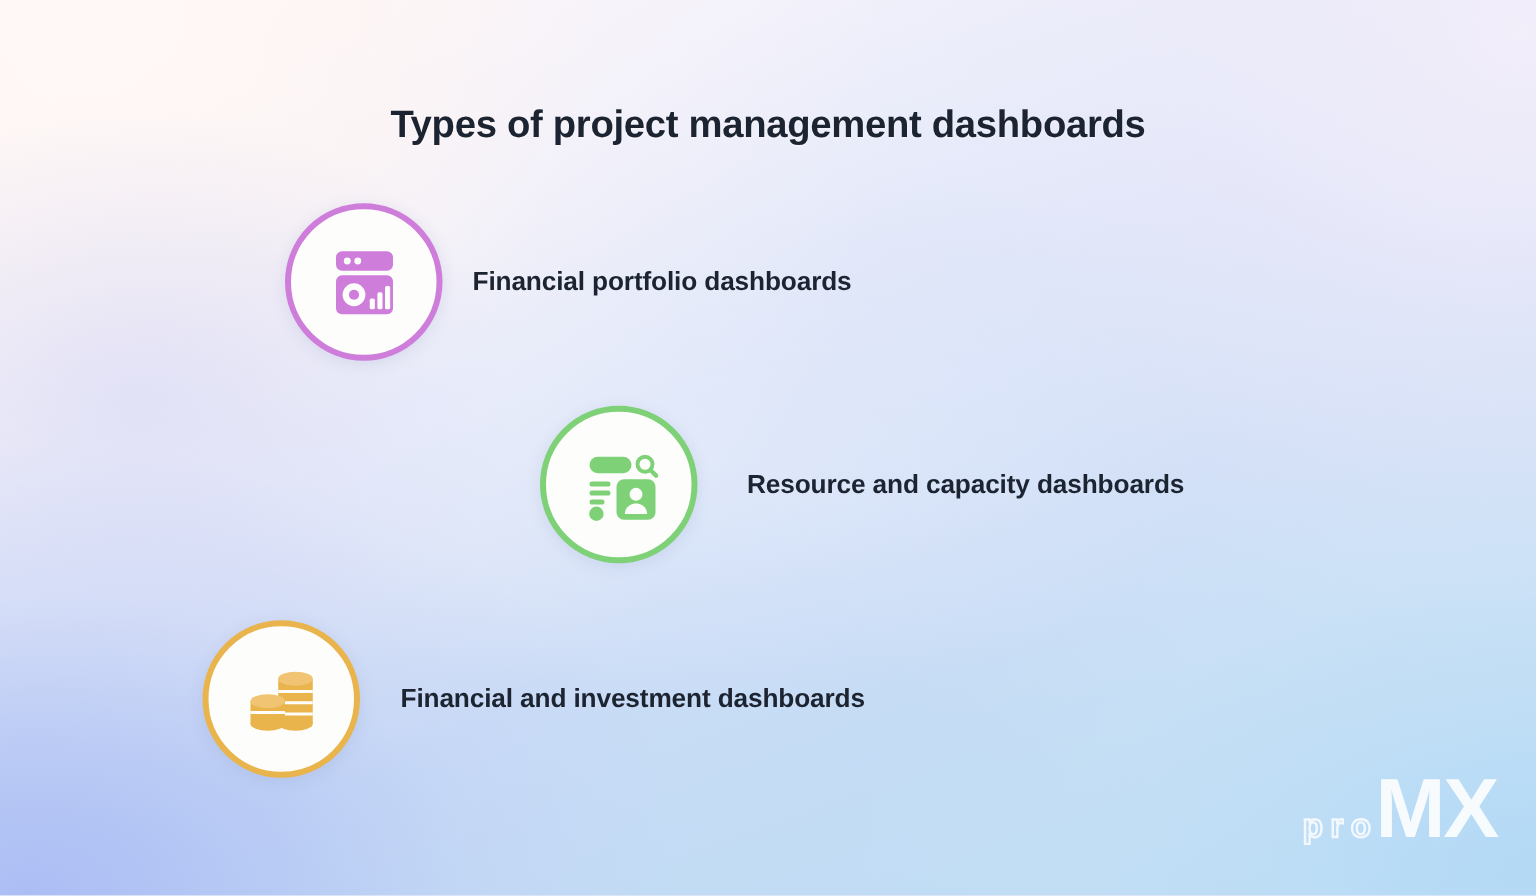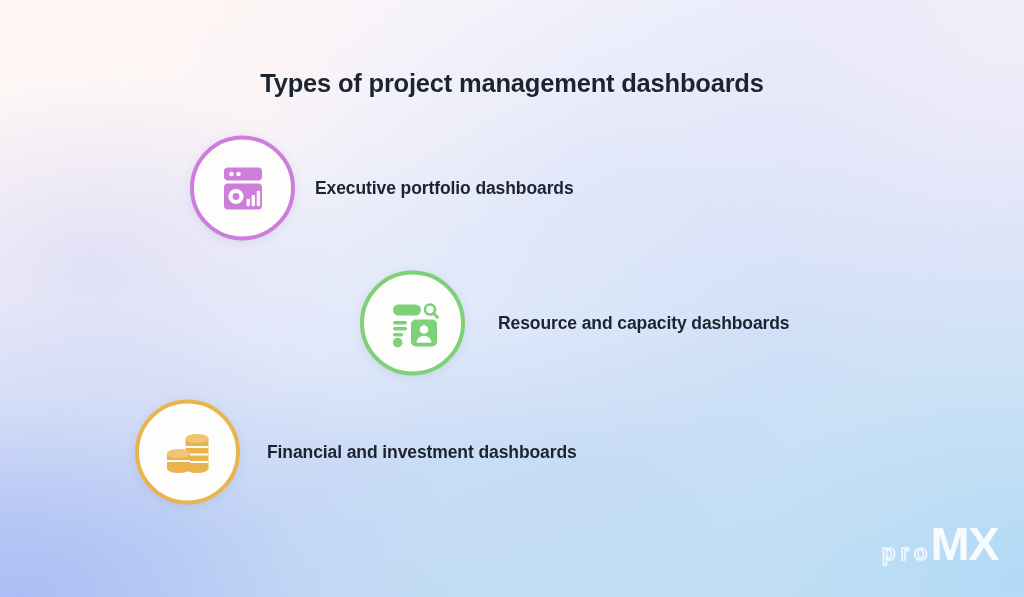--- a/index.html
+++ b/index.html
@@ -119,21 +119,21 @@
 
   
   #row-1 { left:235px; top:138px; width:443px; height:100px; }
   #row-1 .badge { left:-45px; border:4px solid #cf7ddb; }
   #row-1 .pill-label { left:80px; }
 
   #row-2 { left:408px; top:273px; width:469px; height:100px; }
   #row-2 .badge { left:-48px; border:4px solid #7ed177; }
   #row-2 .pill-label { left:90px; }
 
-  #row-3 { left:182px; top:402px; width:543px; height:100px; }
+  #row-3 { left:182px; top:416px; width:543px; height:100px; }
   #row-3 .badge { left:-47px; border:4px solid #e9b44c; }
   #row-3 .pill-label { left:85px; }
 
   
   .logo {
     position:absolute;
     right:26px;
     bottom:30px;
     display:flex;
     align-items:baseline;
@@ -142,21 +142,21 @@
   }
   .logo-pro {
     font-size:22px;
     font-weight:bold;
     letter-spacing:5px;
     color:transparent;
     -webkit-text-stroke:1.6px rgba(255,255,255,0.80);
     padding-right:1px;
   }
   .logo-mx {
-    font-size:47px;
+    font-size:56px;
     font-weight:bold;
     letter-spacing:-1.5px;
     color:rgba(255,255,255,0.88);
     margin-left:-3px;
   }
 </style>
 </head>
 <body>
 
 <div id="stage">
@@ -185,21 +185,21 @@
 
         <circle cx="21" cy="36" r="7.6" fill="#fdfdfb"></circle>
         <circle cx="21" cy="36" r="3.4" fill="#cf7ddb"></circle>
 
         <rect x="31.5" y="38.5" width="3.4" height="7.2" rx="1.1" fill="#fdfdfb"></rect>
         <rect x="36.6" y="34.4" width="3.4" height="11.3" rx="1.1" fill="#fdfdfb"></rect>
         <rect x="41.7" y="30.2" width="3.4" height="15.5" rx="1.1" fill="#fdfdfb"></rect>
       </svg>
     </div>
 
-    <div class="pill-label">Executive portfolio dashboards</div>
+    <div class="pill-label">Financial portfolio dashboards</div>
   </div>
 
   <div class="row" id="row-2">
     <div class="pill"></div>
 
     <div class="badge">
       <svg width="56" height="56" viewBox="0 0 56 56">
 
         <rect x="8" y="9" width="28" height="11" rx="5.5" fill="#7ed177"></rect>
 

